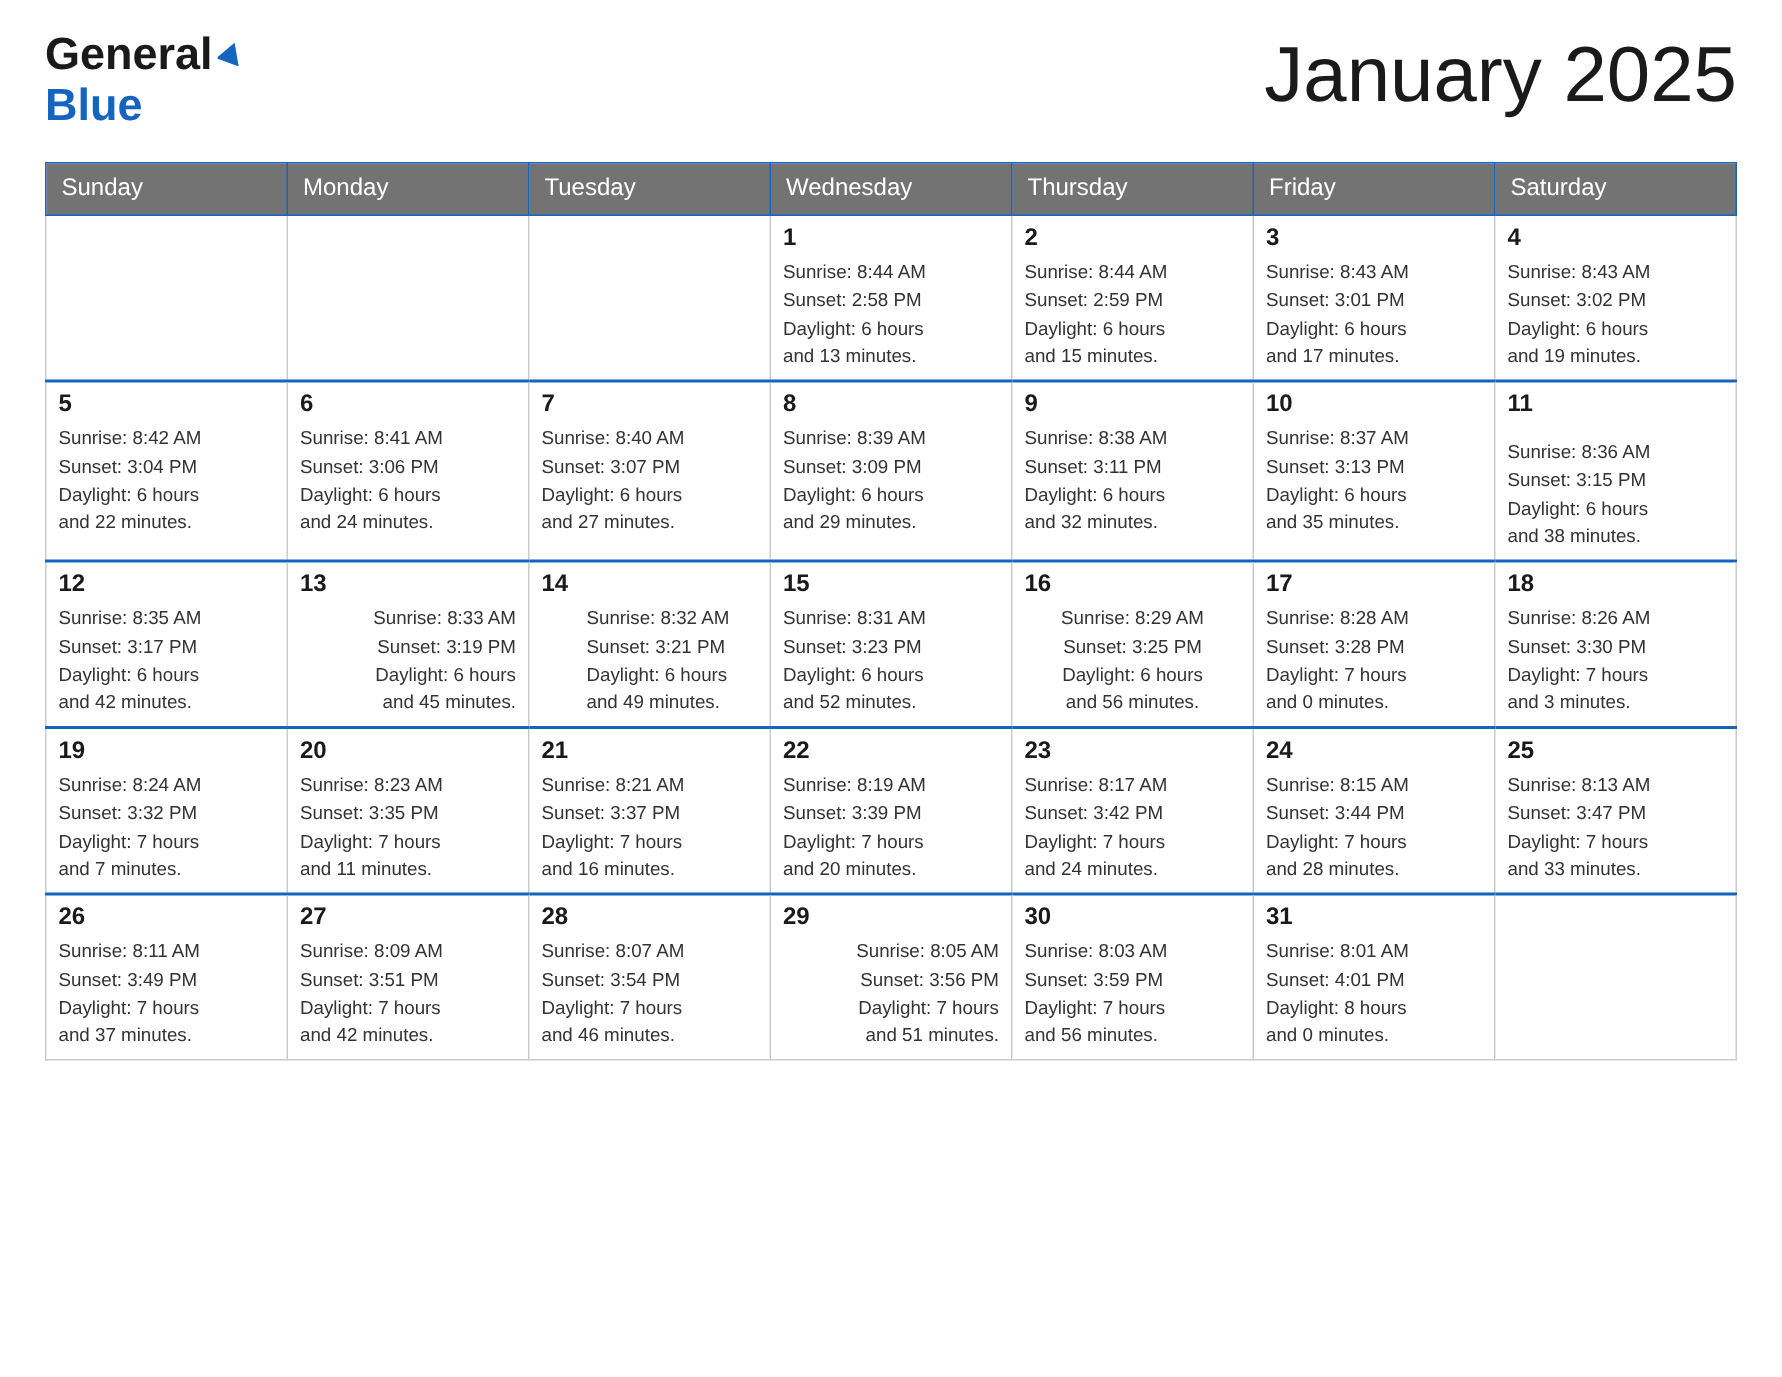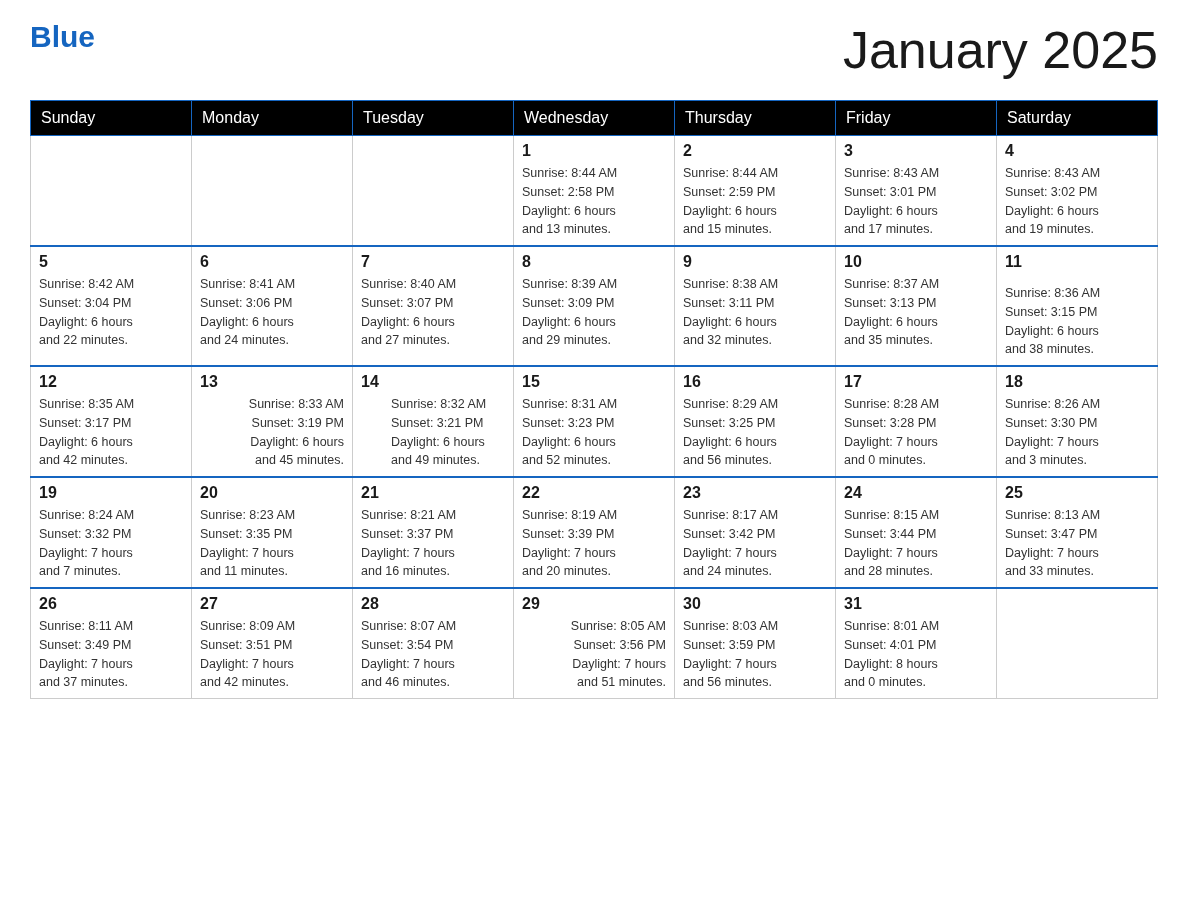--- a/index.html
+++ b/index.html
@@ -32,21 +32,21 @@
     .location {
       font-size: 22px;
       color: #333;
     }
     .calendar {
       width: 100%;
       border-collapse: collapse;
       border: 1px solid #ccc;
     }
     .calendar th {
-      background-color: #000000;
+      background-color: #737373;
       color: #fff;
       padding: 8px 10px;
       font-size: 16px;
       font-weight: normal;
       text-align: left;
       border: 1px solid #1565c0;
     }
     .calendar td {
       vertical-align: top;
       padding: 6px 8px;
@@ -91,20 +91,28 @@
       font-size: 30px;
       font-weight: bold;
       color: #1565c0;
     }
   </style>
 </head>
 <body>
 
 <div class="header">
   <div class="logo">
+    <div class="logo-row">
+      <span class="logo-text-general">General</span>
+      <span class="logo-triangle">
+        <svg width="18" height="18" viewBox="0 0 18 18">
+          <polygon points="9,2 17,16 1,16" fill="#1565c0" transform="rotate(20,9,9)"></polygon>
+        </svg>
+      </span>
+    </div>
     <span class="logo-text-blue">Blue</span>
   </div>
   <div class="title-section">
     <div class="month-title">January 2025</div>
   </div>
 </div>
 
 <table class="calendar">
   <thead>
     <tr>
@@ -226,21 +234,21 @@
         </td>
         <td>
           <span class="day-number">15</span>
           <div class="day-info" style="white-space: pre-line;">Sunrise: 8:31 AM
 Sunset: 3:23 PM
 Daylight: 6 hours
 and 52 minutes.</div>
         </td>
         <td>
           <span class="day-number">16</span>
-          <div class="day-info" style="white-space: pre-line;">Sunrise: 8:29 AM
+          <div class="day-info" style="white-space: pre-line; text-align: center;">Sunrise: 8:29 AM
 Sunset: 3:25 PM
 Daylight: 6 hours
 and 56 minutes.</div>
         </td>
         <td>
           <span class="day-number">17</span>
           <div class="day-info" style="white-space: pre-line;">Sunrise: 8:28 AM
 Sunset: 3:28 PM
 Daylight: 7 hours
 and 0 minutes.</div>

